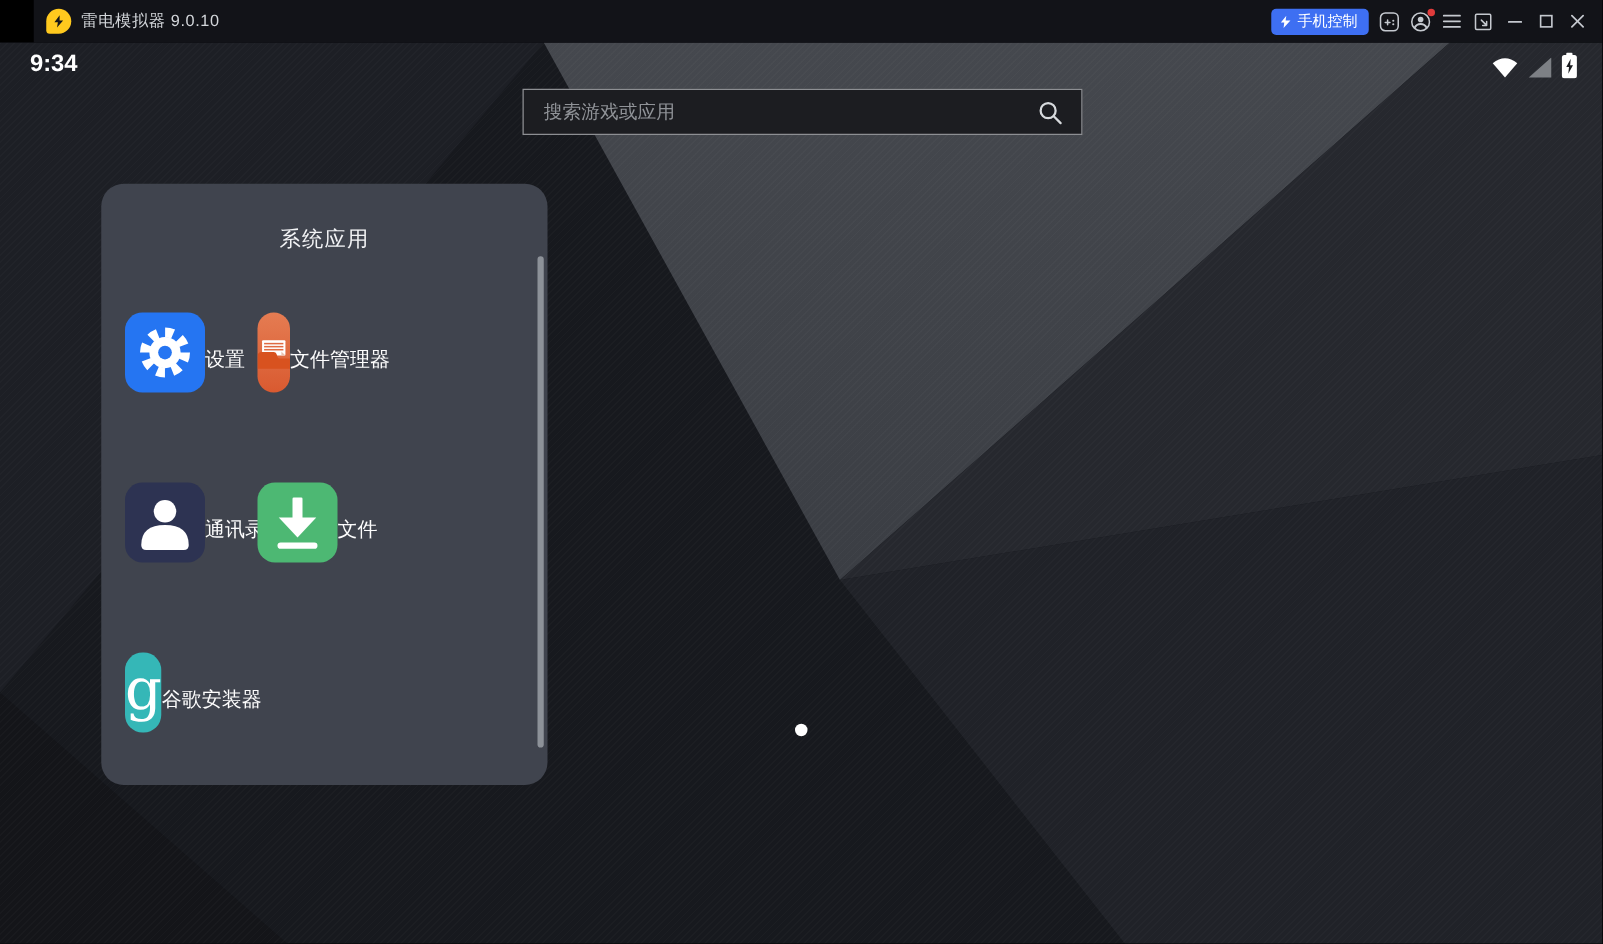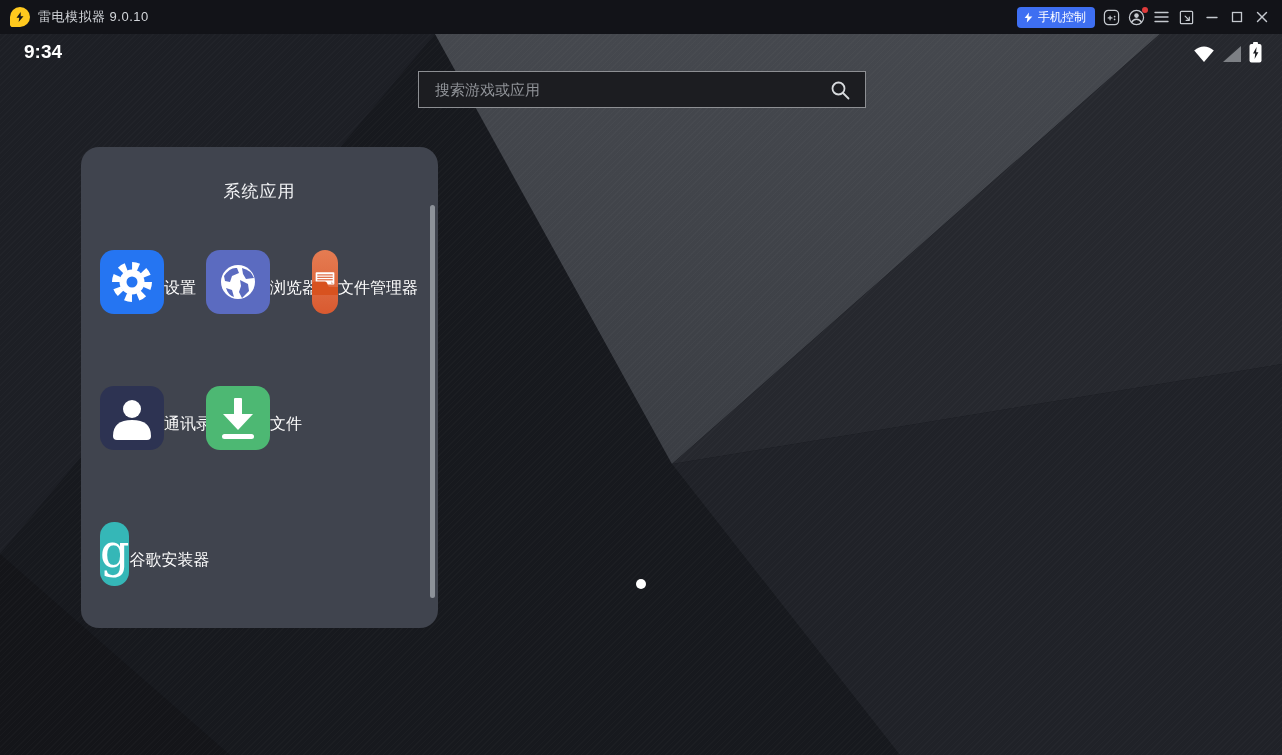--- a/index.html
+++ b/index.html
@@ -1,21 +1,21 @@
 <!DOCTYPE html>
 <html><head>
 <meta charset="utf-8">
 <style>
   * { margin:0; padding:0; box-sizing:border-box; }
   html,body { width:1282px; height:755px; overflow:hidden; background:#000; }
   body { font-family:"Liberation Sans","DejaVu Sans",sans-serif; }
   .window { width:1282px; height:755px; display:flex; flex-direction:column; }
 
   
-  .titlebar { height:34px; background:#121318; display:flex; align-items:center; padding:0 12px 0 10px; flex:none; }
+  .titlebar { height:34px; background:#121318; display:flex; align-items:center; padding:0 12px 0 10px; flex:none;margin-left:27px; }
   .logo { width:20px; height:20px; background:#ffc91e; border-radius:50% 50% 50% 14%; display:flex; align-items:center; justify-content:center; margin-right:8px; }
   .win-title { color:#d3d6da; font-size:13px; letter-spacing:.5px; }
   .tb-right { margin-left:auto; display:flex; align-items:center; gap:8px; }
   .phone-btn { background:#3e6ff2; color:#fff; font-size:12px; height:21px; padding:0 9px 0 6px; border-radius:4px; display:flex; align-items:center; gap:4px; cursor:pointer; }
   .tb-icon { width:17px; height:17px; display:flex; align-items:center; justify-content:center; position:relative; cursor:pointer; }
   .tb-icon svg { display:block; }
   .badge { position:absolute; top:-2px; right:-3px; width:6px; height:6px; border-radius:50%; background:#e03b3b; }
 
   
   .screen { position:relative; width:1282px; height:721px; background:#17191e; overflow:hidden; }
@@ -172,32 +172,20 @@
           <div class="app-icon bg-settings">
             <svg width="64" height="64" viewBox="0 0 64 64">
               <circle cx="32" cy="32" r="16" fill="none" stroke="#fff" stroke-width="8" stroke-dasharray="6.5 6"></circle>
               <circle cx="32" cy="32" r="12.5" fill="#fff"></circle>
               <circle cx="32" cy="32" r="5.5" fill="#2575f2"></circle>
             </svg>
           </div>
           <div class="app-label">设置</div>
         </div>
         <div class="app">
-          <div class="app-icon bg-browser">
-            <svg width="64" height="64" viewBox="0 0 64 64">
-              <circle cx="32" cy="32" r="17" fill="#fff"></circle>
-              <path d="M18 26 q6-9 13-8 l2 5 -7 3 -2 6 -5-1 z" fill="#5b6bc0"></path>
-              <path d="M36 18 q9 2 12 10 l-8 1 -3-5 z" fill="#5b6bc0"></path>
-              <path d="M34 30 l8 4 1 7 -7 7 -3-6 2-6 z" fill="#5b6bc0"></path>
-              <path d="M20 38 l6 2 2 7 q-6-2-8-9 z" fill="#5b6bc0"></path>
-            </svg>
-          </div>
-          <div class="app-label">浏览器</div>
-        </div>
-        <div class="app">
           <div class="app-icon bg-filemgr">
             <svg width="64" height="64" viewBox="0 0 64 64">
               <rect x="9" y="8" width="46" height="30" rx="2" fill="#fff"></rect>
               <rect x="13" y="13" width="38" height="3" fill="#df6a42"></rect>
               <rect x="13" y="19" width="38" height="3" fill="#df6a42"></rect>
               <rect x="13" y="25" width="38" height="3" fill="#df6a42"></rect>
               <path d="M55 38 L47 38 L47 30 Z" fill="#e9c2b2"></path>
               <path d="M0 64 L0 40 Q0 31 8 31 L32 31 Q36 31 37.5 35 L39.5 41 Q40.5 44 44 44 L64 44 L64 64 Z" fill="#d8521f"></path>
             </svg>
           </div>

